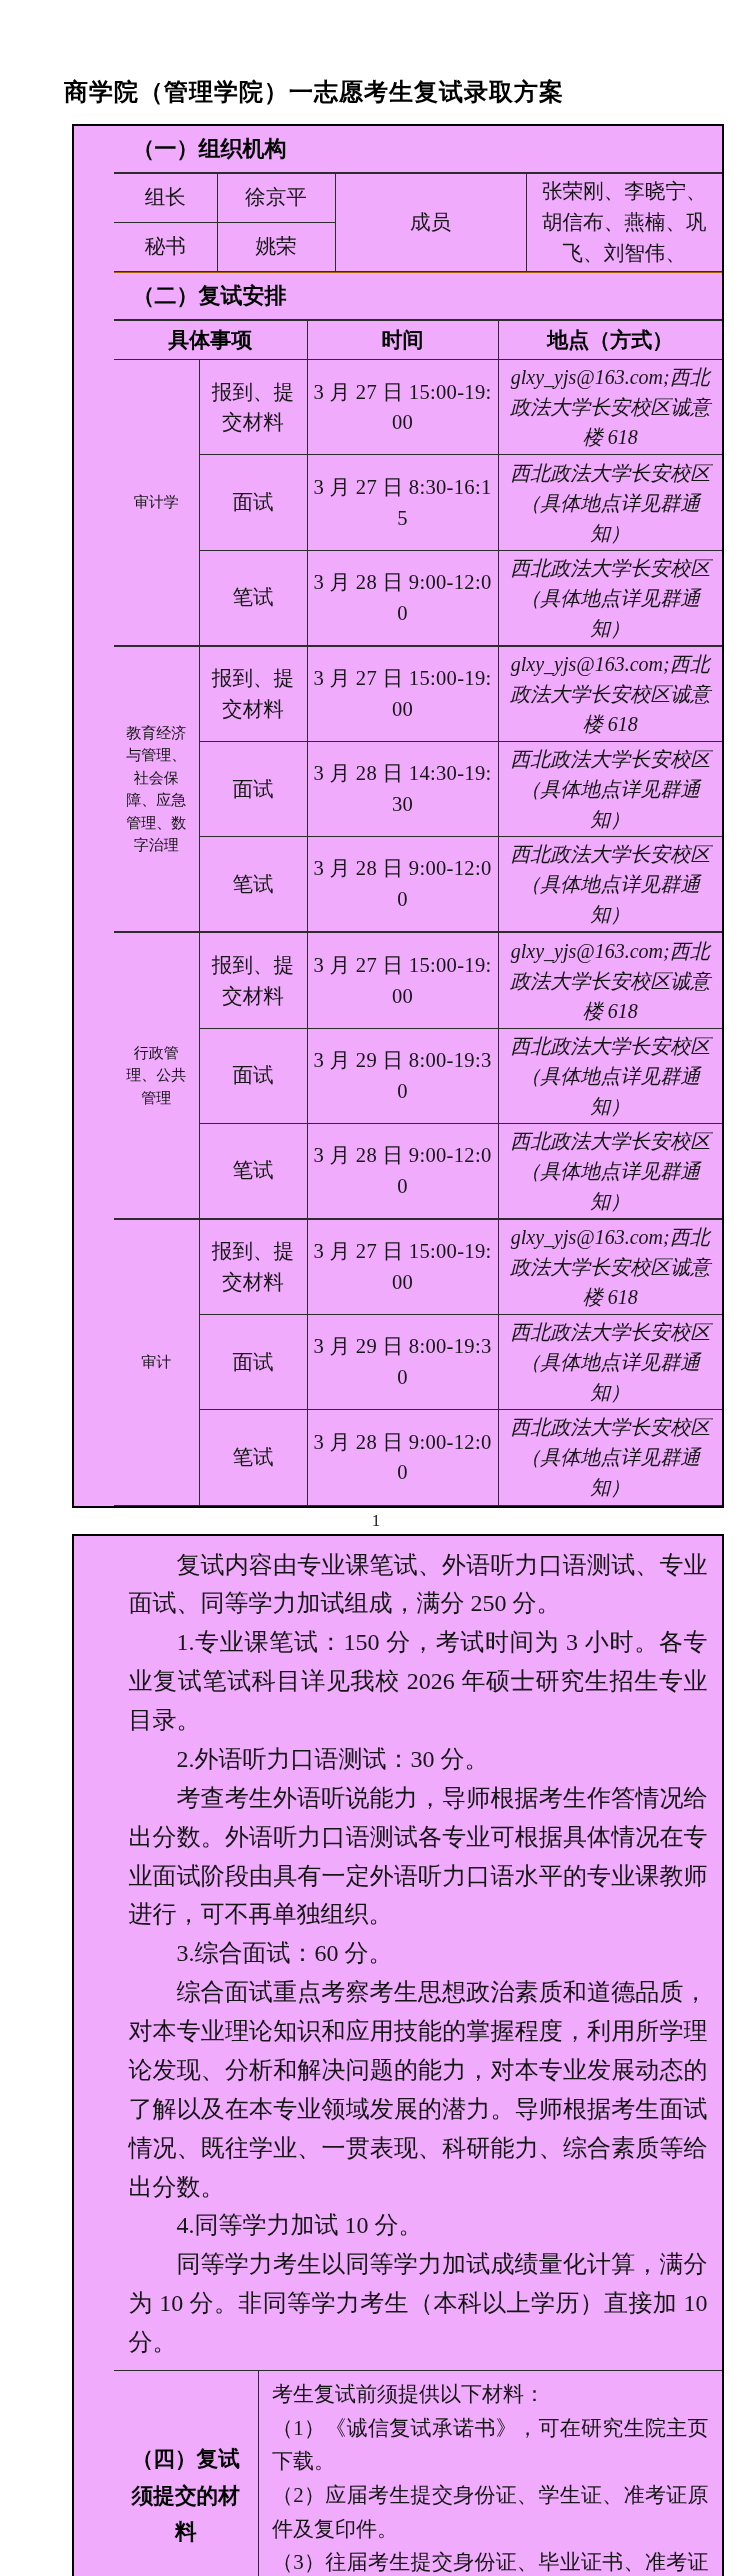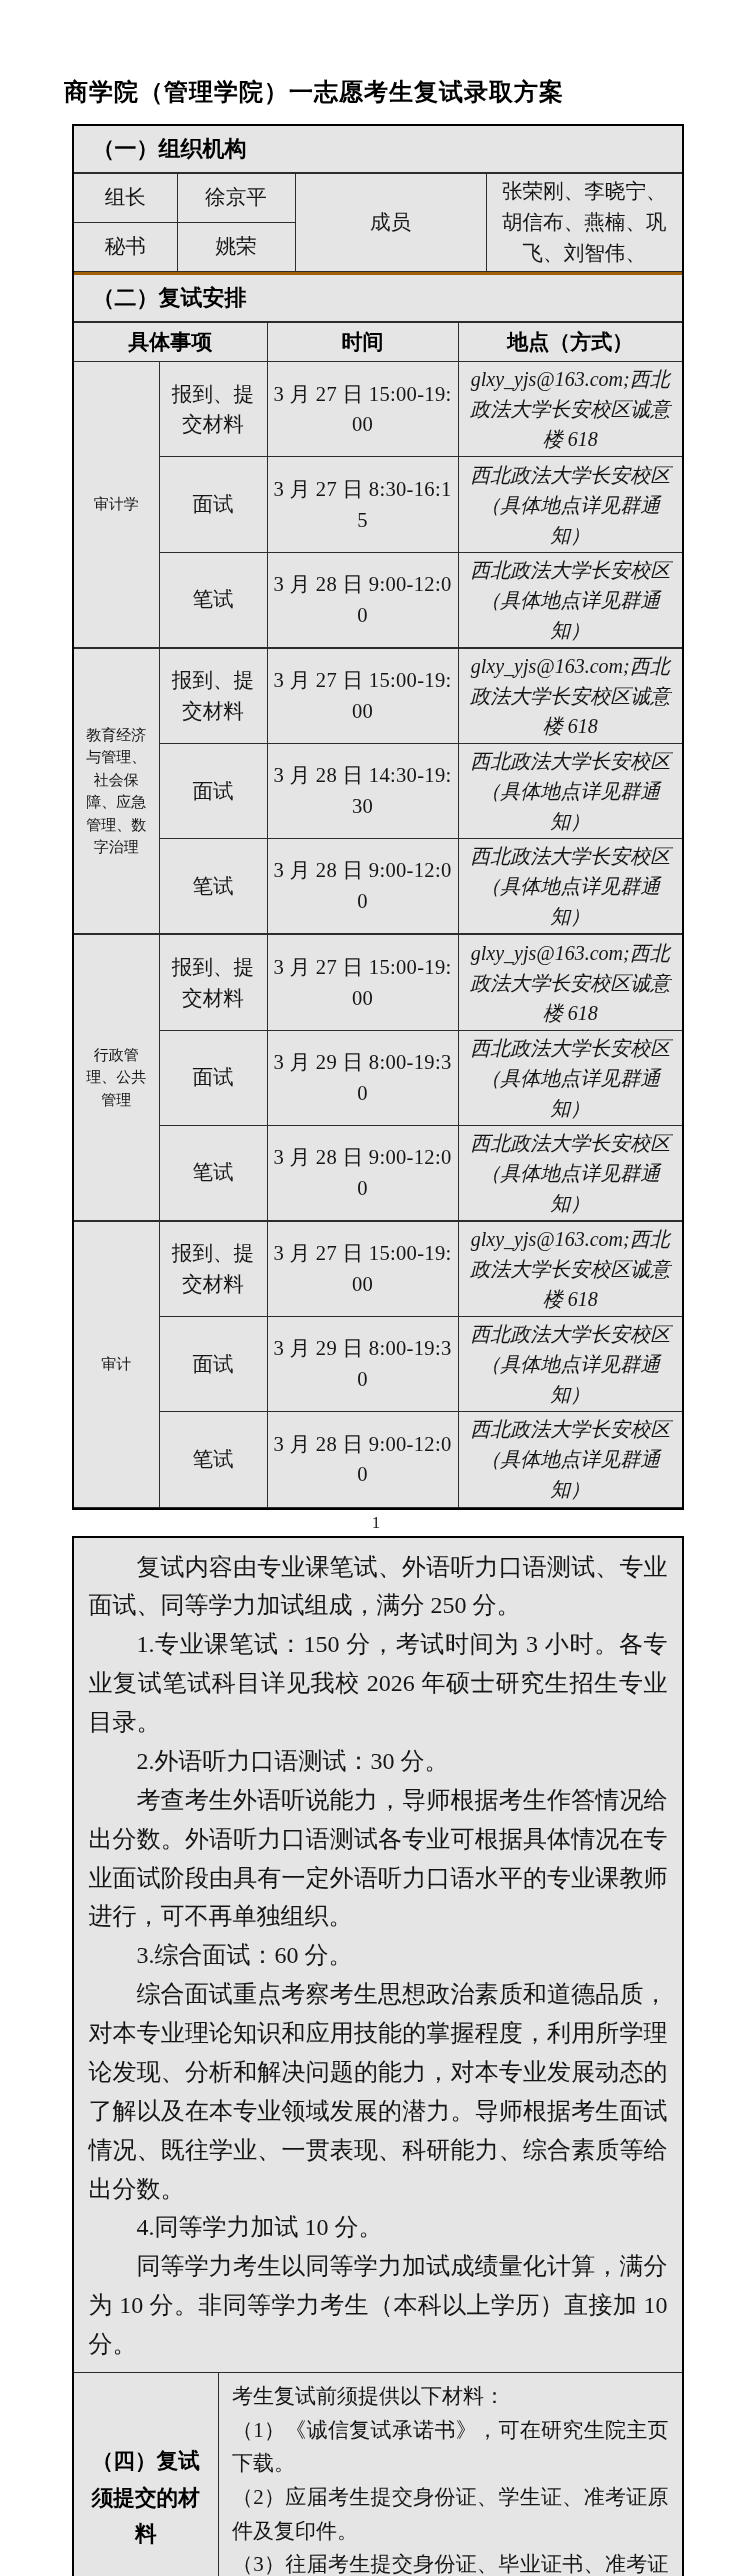--- a/index.html
+++ b/index.html
@@ -2,32 +2,32 @@
 <html lang="zh" style="font-size:8.2px"><head>
 <meta charset="utf-8">
 <style>
   html,body{margin:0;padding:0;}
   body{width:750px;height:3648px;background:#ffffff;color:#111;
        font-family:"Liberation Serif","DejaVu Serif",serif;}
   .page{position:relative;width:750px;height:3648px;overflow:hidden;}
   .title{width:628px;text-align:center;margin:0;padding-top:76px;
          font-family:"Liberation Sans","DejaVu Sans",sans-serif;
          font-size:24px;font-weight:bold;letter-spacing:1px;color:#000;}
-  .box{width:608px;margin:0 0 0 72px;border:2.6px solid #000;background:#e5e5e5;}
+  .box{width:608px;margin:0 0 0 72px;border:2.6px solid #000;background:#f0abfc;padding-left:40px;}
   .box1{margin-top:15.5px;}
   table{border-collapse:collapse;table-layout:fixed;width:608px;}
   td{border:1px solid #2c2c2c;padding:2.1px 5.2px;vertical-align:middle;
      text-align:center;font-size:20.6px;line-height:1.5;color:#151515;
      word-break:break-all;}
   tr>td:first-child{border-left:none;}
   tr>td:last-child{border-right:none;}
   .sec-head{font-family:"Liberation Sans","DejaVu Sans",sans-serif;
             font-size:22px;font-weight:bold;text-align:left;
             padding:8.2px 5.2px 8.2px 18.5px;color:#000;}
-  .sec-head.bt{border-top:3px solid #a16207;}
+  .sec-head.bt{border-top:1px solid #a16207;}
   .sec-head.bb{border-bottom:1px solid #2c2c2c;}
   .r-org1{height:34px;}
   .r-org2{height:25px;}
   .sched-head td{font-family:"Liberation Sans","DejaVu Sans",sans-serif;
                  font-weight:bold;font-size:21px;height:34px;color:#000;}
   .r-reg{height:66px;}
   .r-mid{height:45px;}
   .r-wr{height:43px;}
   .blk-top td{border-top:2.6px double #2c2c2c;}
   .major{font-size:15px;padding:2.1px 7.2px;}

